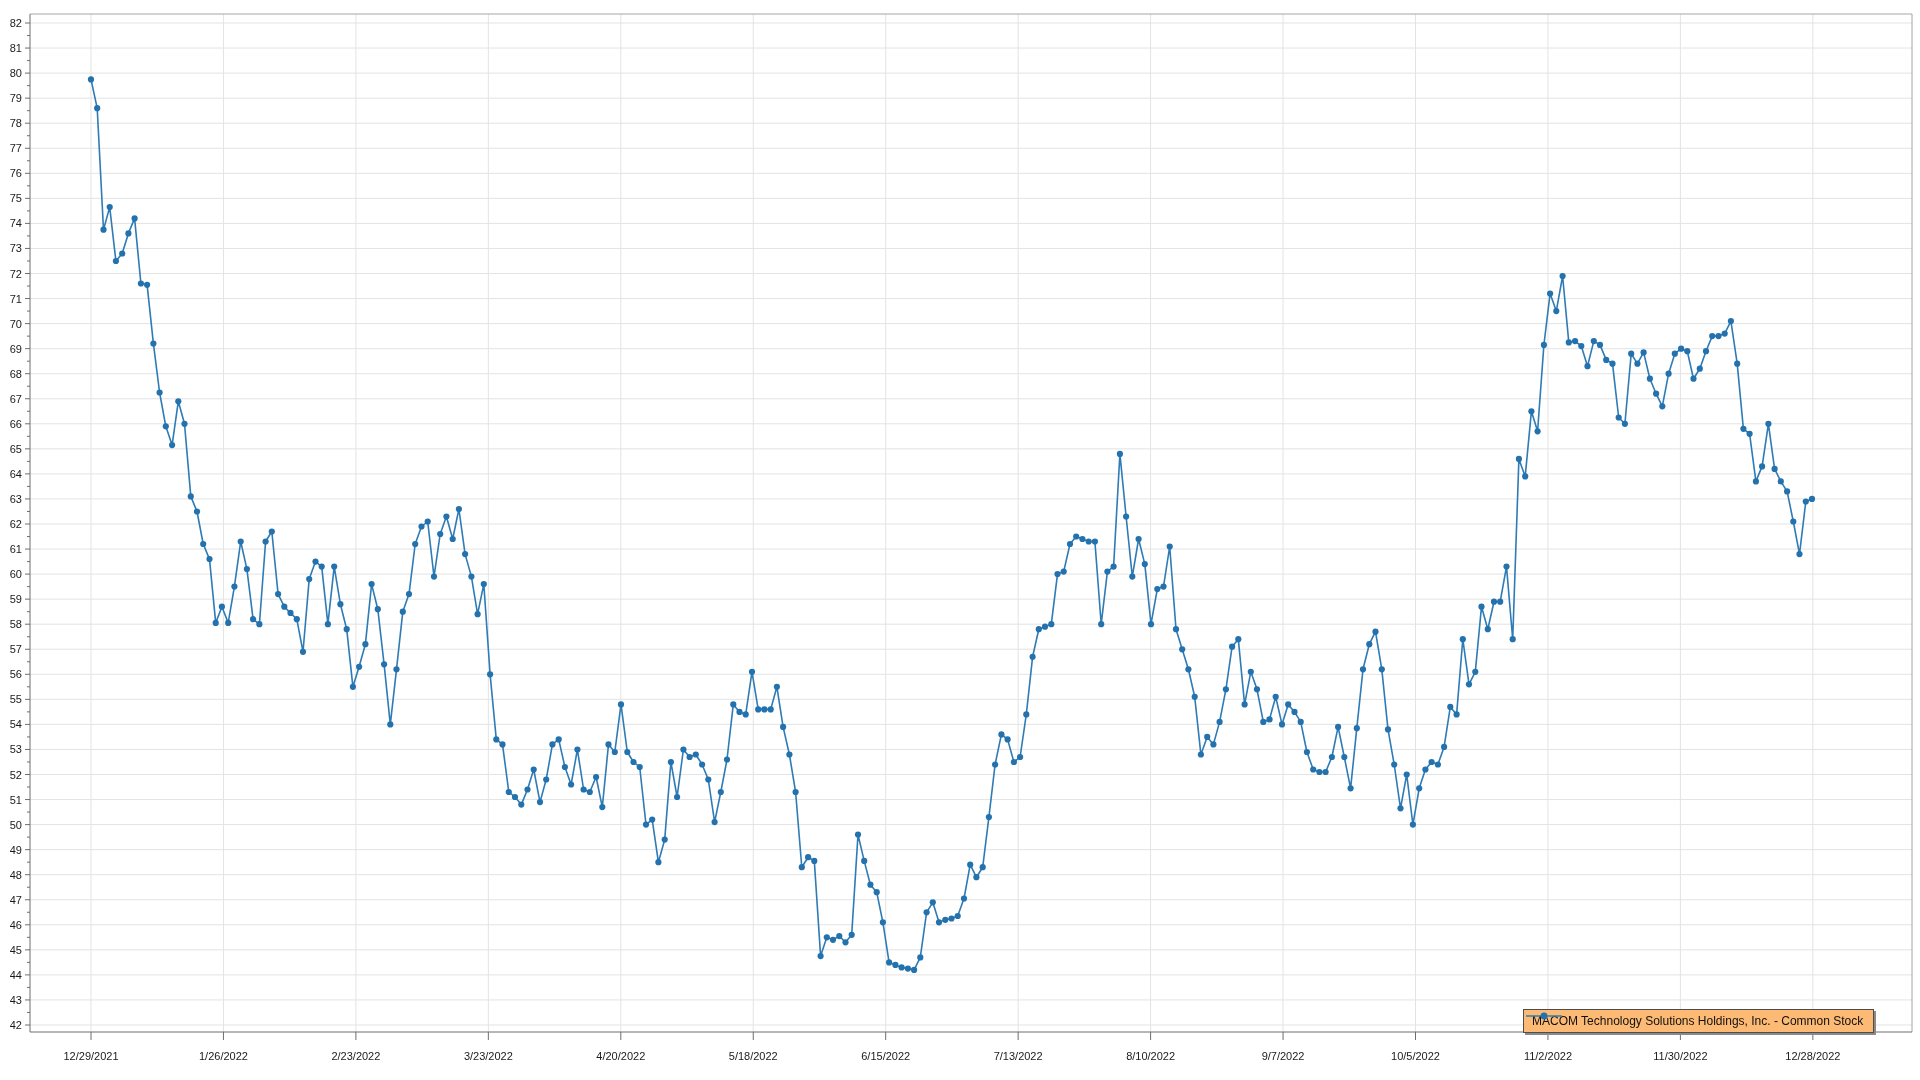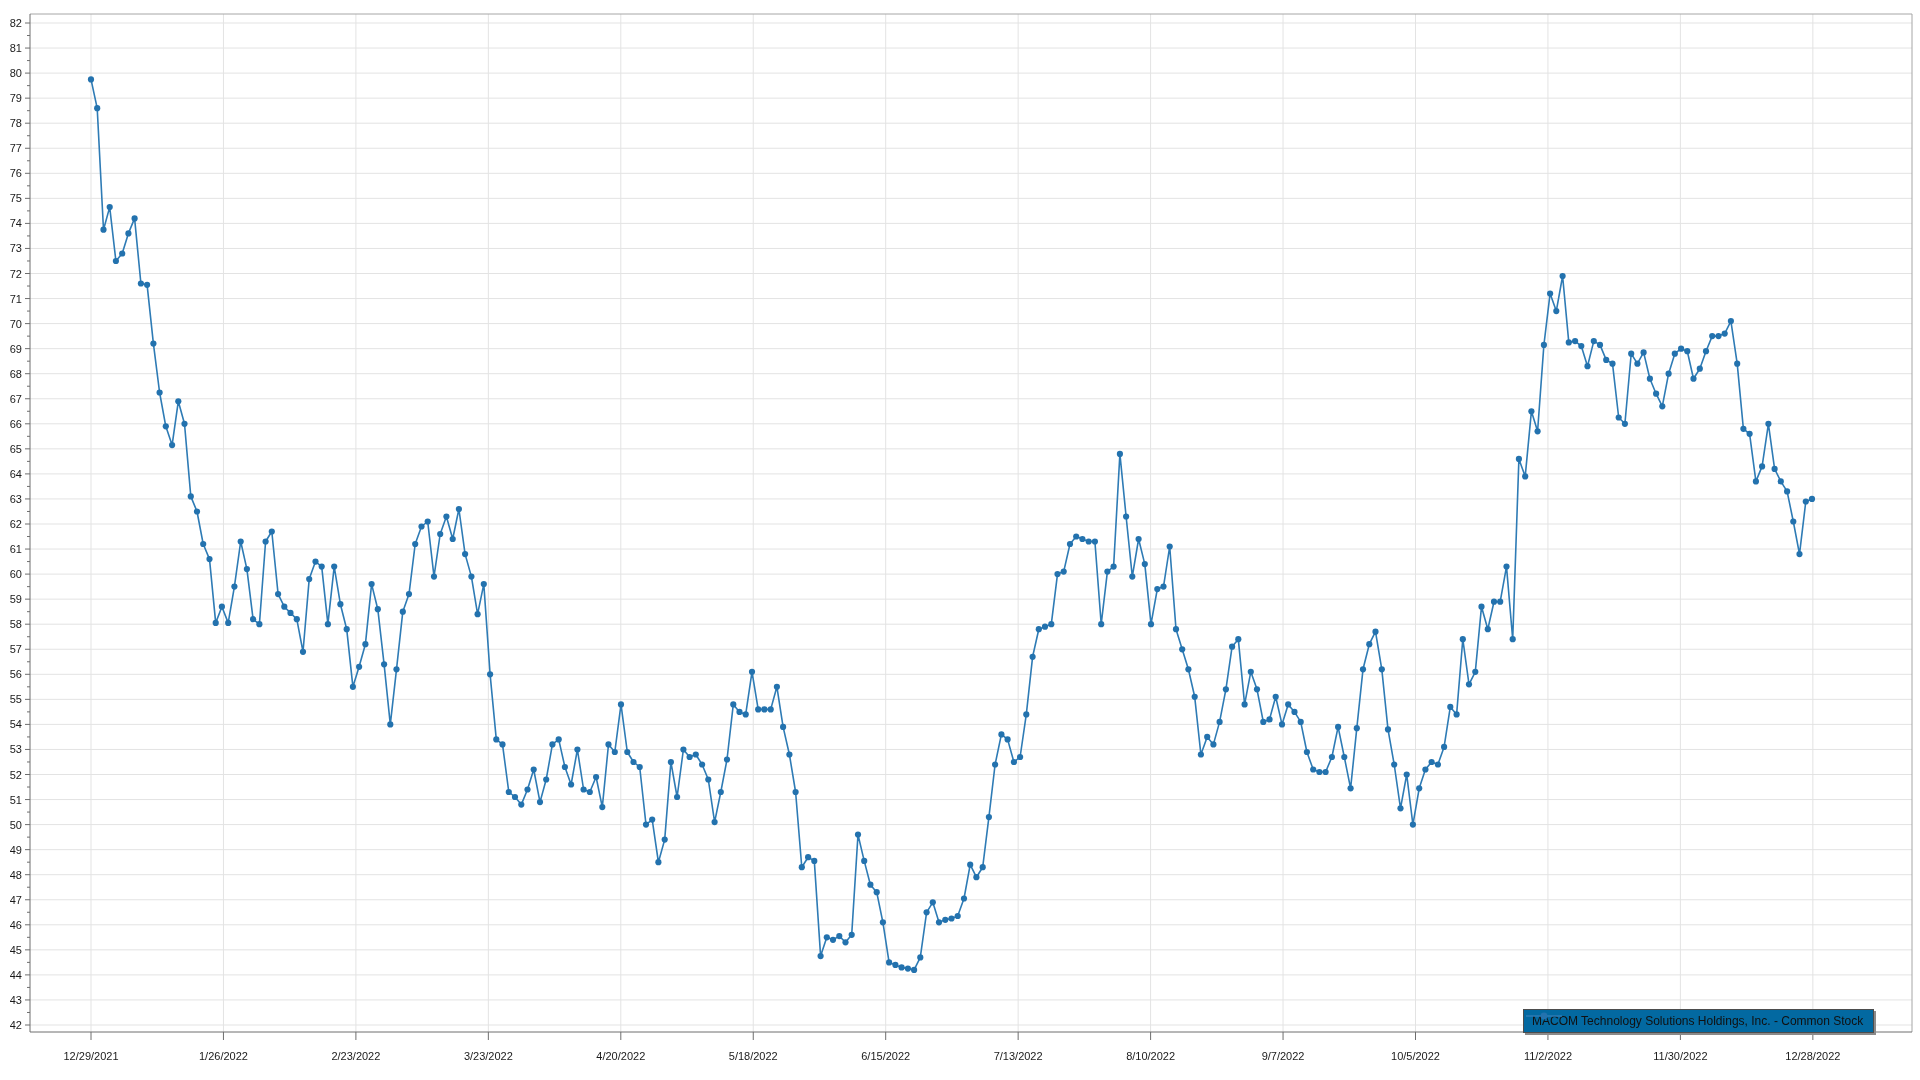--- a/index.html
+++ b/index.html
@@ -1,21 +1,21 @@
 <!DOCTYPE html>
 <html><head>
 <meta charset="utf-8">
 <style>
   html,body{margin:0;padding:0;background:#fff;width:1920px;height:1080px;overflow:hidden;
     font-family:"Liberation Sans", sans-serif;}
   #stage{position:relative;width:1920px;height:1080px;background:#ffffff;}
   svg{position:absolute;left:0;top:0;}
   .legend-box{
     position:absolute;display:flex;align-items:center;gap:6px;
-    background:#0369a1;border:1px solid #4d4d4d;box-shadow:2px 2px 0 #8a8a8a;
+    background:#fdba74;border:1px solid #4d4d4d;box-shadow:2px 2px 0 #8a8a8a;
     padding:4px 10px 4px 8px;white-space:nowrap;
   }
   .legend-label{font-size:12px;color:#111;}
 </style>
 </head>
 <body>
 
 <div id="stage">
   <svg id="chart" width="1920" height="1080" viewBox="0 0 1920 1080">
       <rect x="30" y="14" width="1882" height="1018" fill="#ffffff"></rect>

